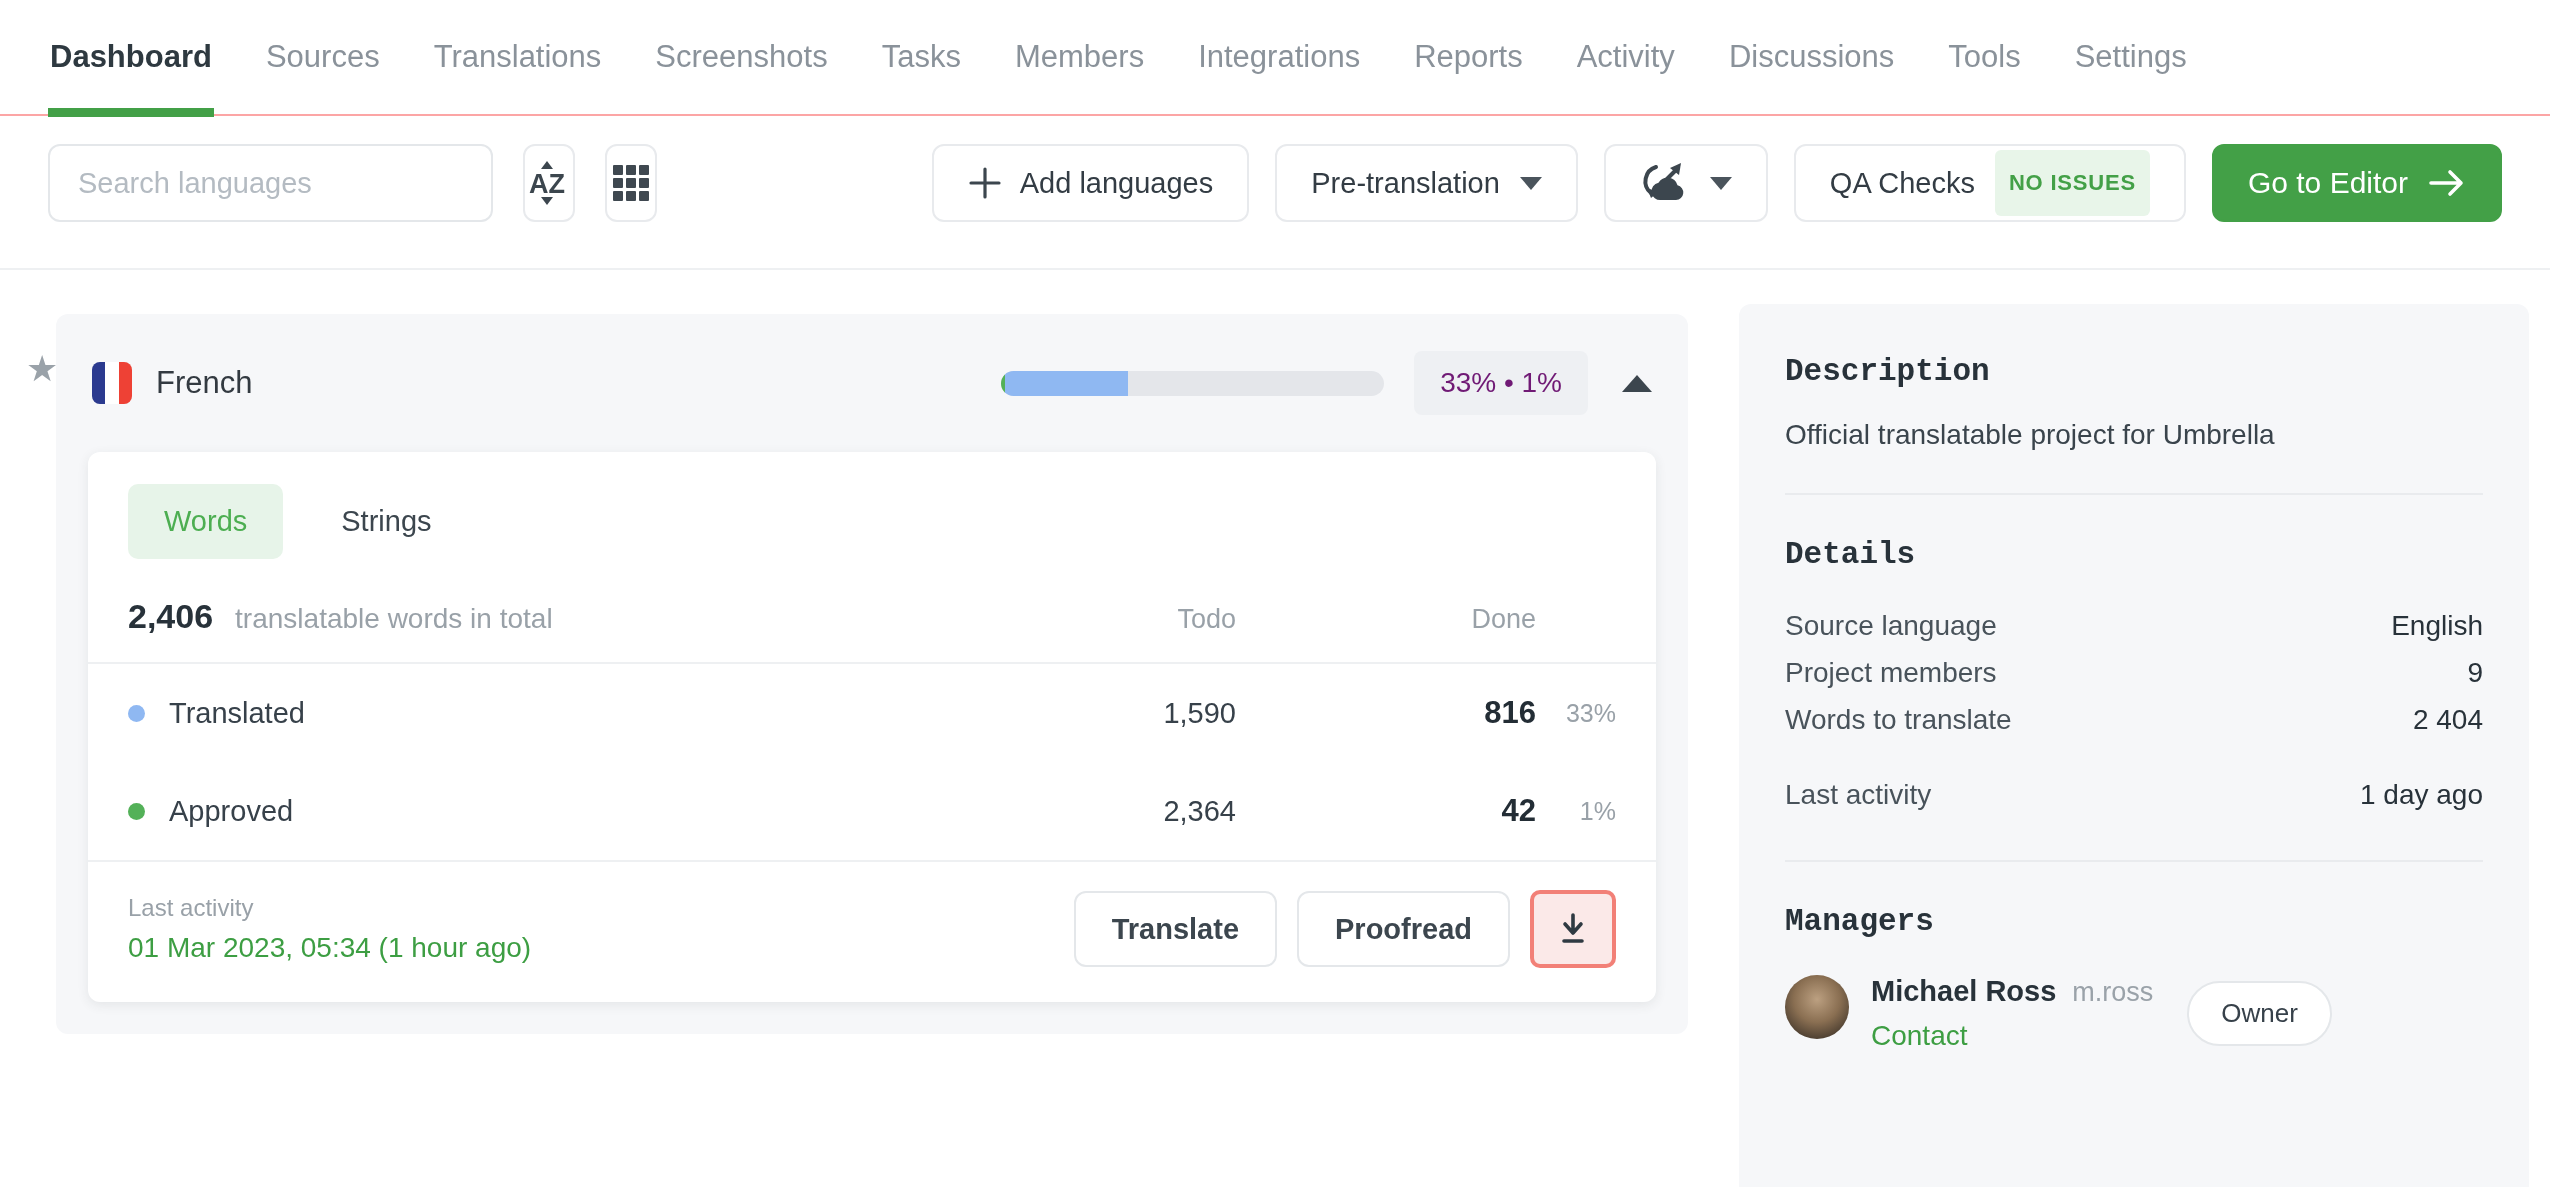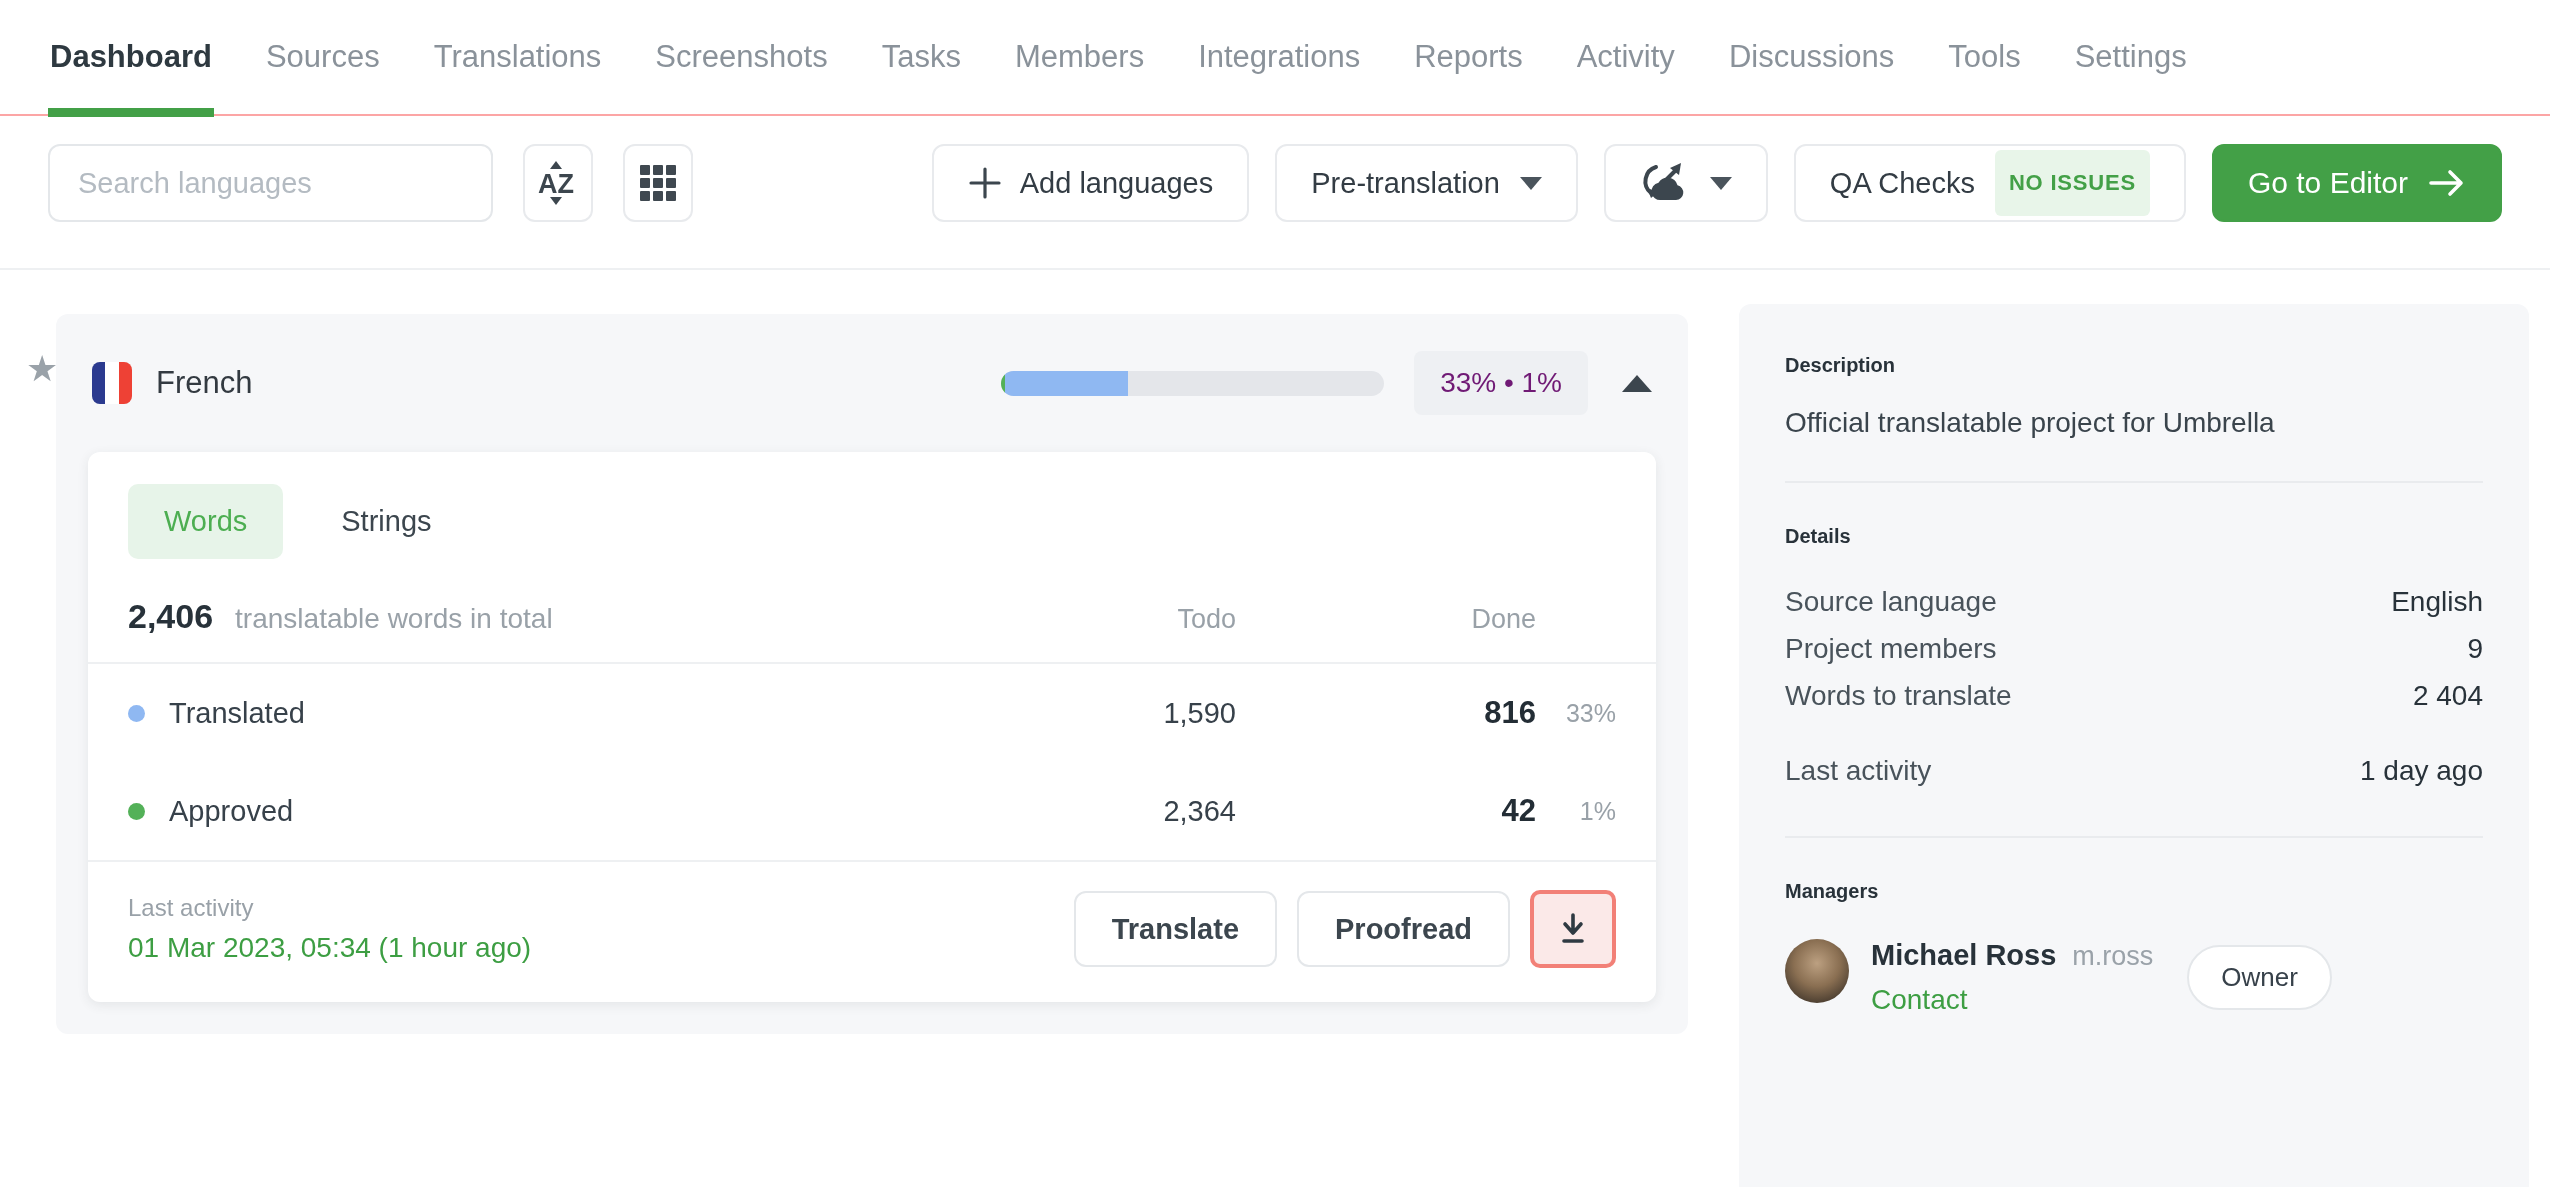--- a/index.html
+++ b/index.html
@@ -14,21 +14,21 @@
   .nav-item.active { color:#2e3940; font-weight:700; }
   .nav-item.active::after { content:""; position:absolute; left:0; right:0;
     bottom:-2px; height:9px; background:#43a047; }
 
   
   .toolbar { display:flex; align-items:center; margin:28px 48px 0; }
   .search { width:445px; height:78px; border:2px solid #e4e7ea; border-radius:12px;
     font-size:29px; padding:0 28px; color:#333c44; outline:none;
     font-family:"Liberation Sans", sans-serif; }
   .search::placeholder { color:#b4bbc2; }
-  .icon-btn { width:70px; height:78px; border:2px solid #e8eaed; border-radius:12px;
+  .icon-btn { width:52px; height:78px; border:2px solid #e8eaed; border-radius:12px;
     background:#fff; display:flex; align-items:center; justify-content:center; cursor:pointer; }
   .btn { height:78px; border:2px solid #e8eaed; border-radius:12px; background:#fff;
     font-size:29px; color:#333c44; display:inline-flex; align-items:center;
     padding:0 34px; cursor:pointer; white-space:nowrap; }
   .btn-primary { background:#43a047; border-color:#43a047; color:#fff; font-size:30px; }
   .qa-badge { background:#e8f5e9; color:#43a047; font-size:22px; font-weight:700;
     padding:20px 14px; border-radius:6px; letter-spacing:.8px; margin-left:20px; }
   .caret { width:0; height:0; border-left:11px solid transparent;
     border-right:11px solid transparent; border-top:13px solid #4a545c; margin-left:20px; }
   .flex1 { flex:1; }
@@ -82,21 +82,21 @@
   .actions { margin-left:auto; display:flex; gap:20px; align-items:center; }
   .action-btn { height:76px; padding:0 36px; font-size:29px; font-weight:600; color:#3c464e;
     background:#fff; border:2px solid #e4e7ea; border-radius:12px; cursor:pointer;
     font-family:"Liberation Sans", sans-serif; }
   .download-btn { width:86px; height:78px; border-radius:10px; background:#fbe9e8;
     border:4px solid #f28077; display:flex; align-items:center; justify-content:center; cursor:pointer; }
 
   
   .side-card { position:absolute; left:1739px; top:34px; width:790px; height:1000px;
     background:#f6f7f9; border-radius:12px; padding:50px 46px; }
-  .side-h { font-size:20px; font-weight:700; color:#28323a; }
+  .side-h { font-size:31px; font-weight:700; color:#28323a;font-family:Liberation Mono, monospace; }
   .side-p { font-size:28px; color:#3a444c; margin-top:30px; }
   .sdiv { height:2px; background:#e9ebee; margin:42px 0; }
   .drow { display:flex; justify-content:space-between; align-items:center;
     font-size:28px; height:47px; }
   .dlabel { color:#49535b; } .dvalue { color:#28323a; }
   .dgroup2 { margin-top:28px; }
   .mgr { display:flex; margin-top:36px; }
   .avatar { width:64px; height:64px; border-radius:50%; flex:none;
     background:radial-gradient(circle at 50% 38%, #bca081 0%, #8a6f52 45%, #4a3d30 80%, #332b22 100%); }
   .mgr-info { margin-left:22px; }

